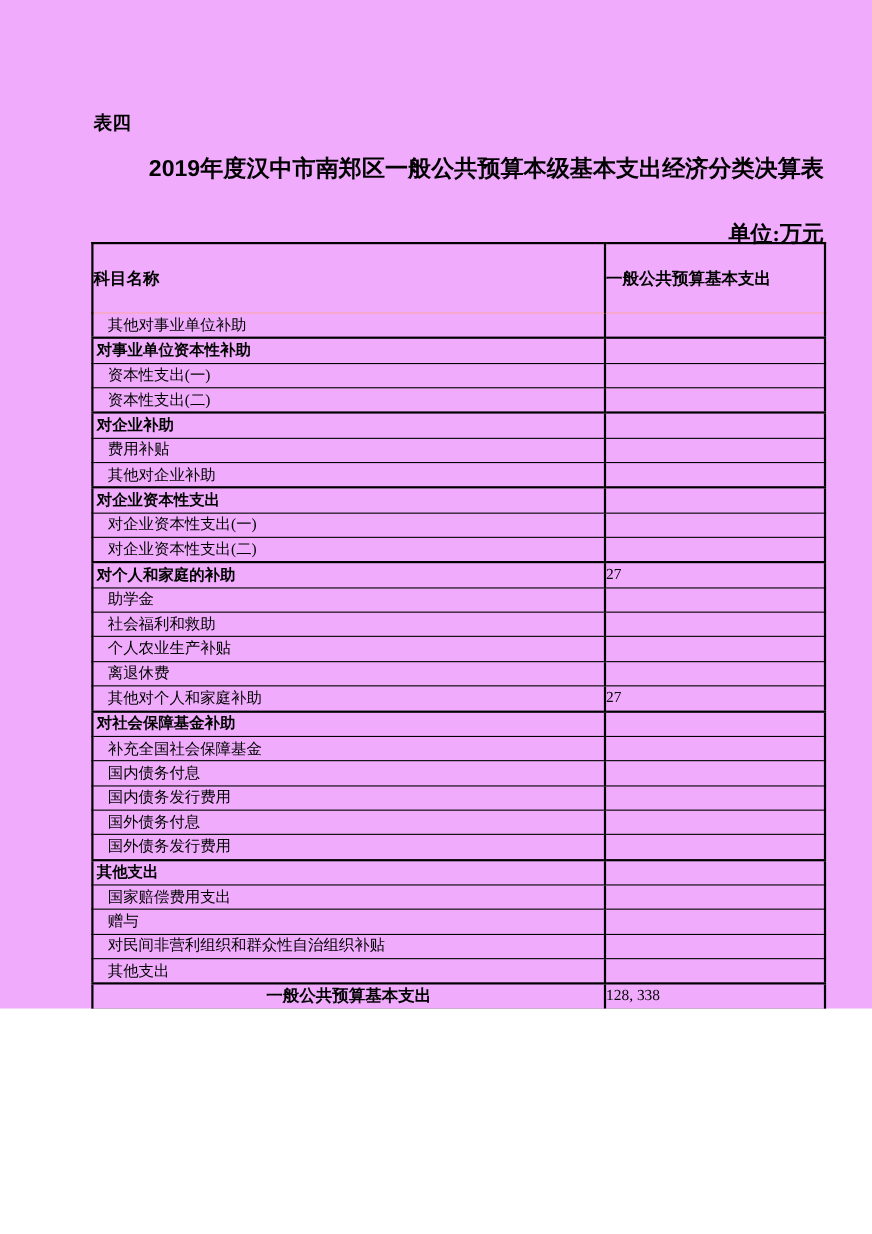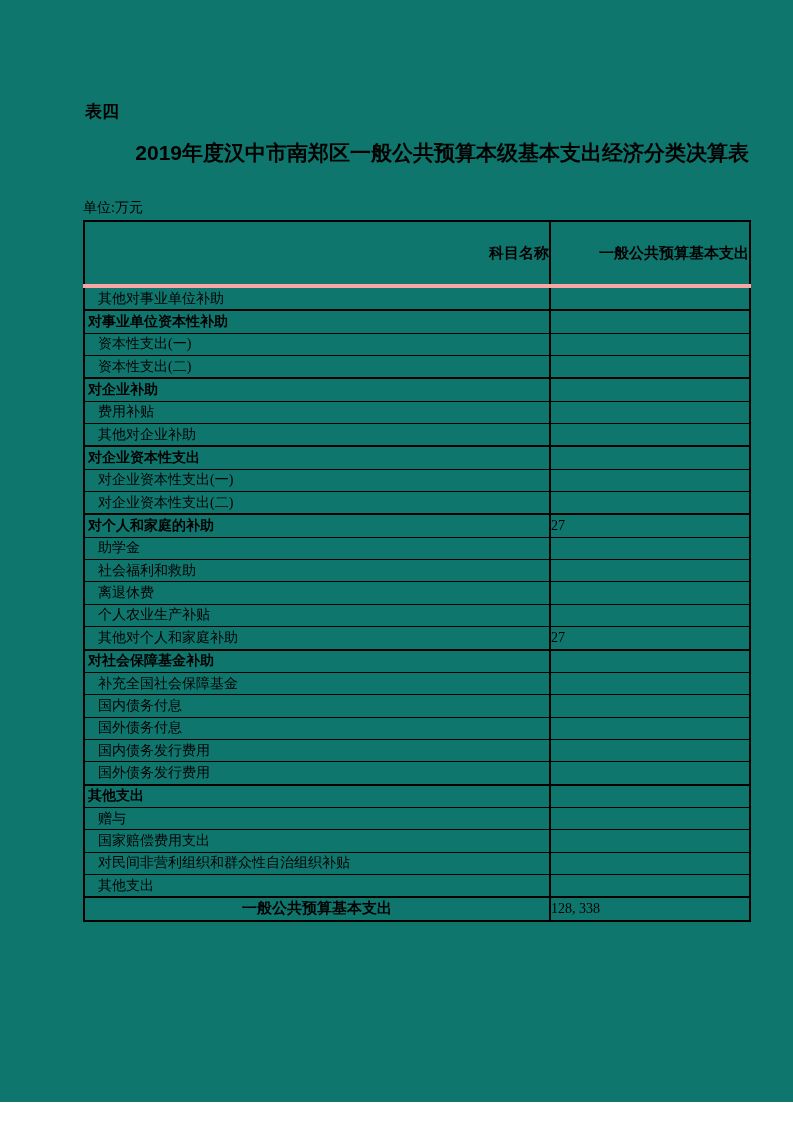--- a/index.html
+++ b/index.html
@@ -3,22 +3,22 @@
 <meta charset="utf-8">
 <style>
   html, body {
     margin: 0;
     padding: 0;
     background: #ffffff;
   }
   .page {
     position: relative;
     width: 793px;
-    height: 1102px;
-    background: #0f766e;
+    height: 917px;
+    background: #f0abfc;
     color: #000000;
     font-family: "Liberation Serif", "DejaVu Serif", serif;
     overflow: hidden;
   }
   .table-label {
     position: absolute;
     left: 85px;
     top: 100px;
     font-family: "Liberation Sans", "DejaVu Sans", sans-serif;
     font-size: 17px;
@@ -34,22 +34,23 @@
     font-family: "Liberation Sans", "DejaVu Sans", sans-serif;
     font-size: 21px;
     font-weight: bold;
     white-space: nowrap;
   }
   .unit-note {
     position: absolute;
     left: 83px;
     top: 199px;
     width: 666px;
-    text-align: left;
-    font-size: 14px;
+    text-align: right;
+    font-size: 20px;
+    font-weight: bold;
   }
   table.budget-table {
     position: absolute;
     left: 83px;
     top: 220px;
     width: 666px;
     border-collapse: collapse;
     table-layout: fixed;
     border: 2px solid #000;
   }
@@ -58,23 +59,23 @@
   .budget-table th,
   .budget-table td {
     border: 1px solid #000;
     padding: 0;
   }
   .budget-table thead th {
     height: 62px;
     font-family: "Liberation Sans", "DejaVu Sans", sans-serif;
     font-size: 15px;
     font-weight: bold;
-    text-align: right;
+    text-align: left;
     vertical-align: middle;
-    border-bottom: 4px solid #fca5a5;
+    border-bottom: 1px solid #fca5a5;
   }
   .budget-table th:first-child,
   .budget-table td:first-child {
     border-right: 2px solid #000;
   }
   .budget-table tbody td {
     height: 21.35px;
     font-size: 14px;
     vertical-align: middle;
     overflow: hidden;
@@ -176,65 +177,65 @@
         </tr>
         <tr>
           <td class="label">助学金</td>
           <td class="value"></td>
         </tr>
         <tr>
           <td class="label">社会福利和救助</td>
           <td class="value"></td>
         </tr>
         <tr>
+          <td class="label">个人农业生产补贴</td>
+          <td class="value"></td>
+        </tr>
+        <tr>
           <td class="label">离退休费</td>
-          <td class="value"></td>
-        </tr>
-        <tr>
-          <td class="label">个人农业生产补贴</td>
           <td class="value"></td>
         </tr>
         <tr>
           <td class="label">其他对个人和家庭补助</td>
           <td class="value">27</td>
         </tr>
         <tr class="section">
           <td class="label">对社会保障基金补助</td>
           <td class="value"></td>
         </tr>
         <tr>
           <td class="label">补充全国社会保障基金</td>
           <td class="value"></td>
         </tr>
         <tr>
           <td class="label">国内债务付息</td>
           <td class="value"></td>
         </tr>
         <tr>
+          <td class="label">国内债务发行费用</td>
+          <td class="value"></td>
+        </tr>
+        <tr>
           <td class="label">国外债务付息</td>
           <td class="value"></td>
         </tr>
         <tr>
-          <td class="label">国内债务发行费用</td>
-          <td class="value"></td>
-        </tr>
-        <tr>
           <td class="label">国外债务发行费用</td>
           <td class="value"></td>
         </tr>
         <tr class="section">
           <td class="label">其他支出</td>
           <td class="value"></td>
         </tr>
         <tr>
+          <td class="label">国家赔偿费用支出</td>
+          <td class="value"></td>
+        </tr>
+        <tr>
           <td class="label">赠与</td>
-          <td class="value"></td>
-        </tr>
-        <tr>
-          <td class="label">国家赔偿费用支出</td>
           <td class="value"></td>
         </tr>
         <tr>
           <td class="label">对民间非营利组织和群众性自治组织补贴</td>
           <td class="value"></td>
         </tr>
         <tr>
           <td class="label">其他支出</td>
           <td class="value"></td>
         </tr>

